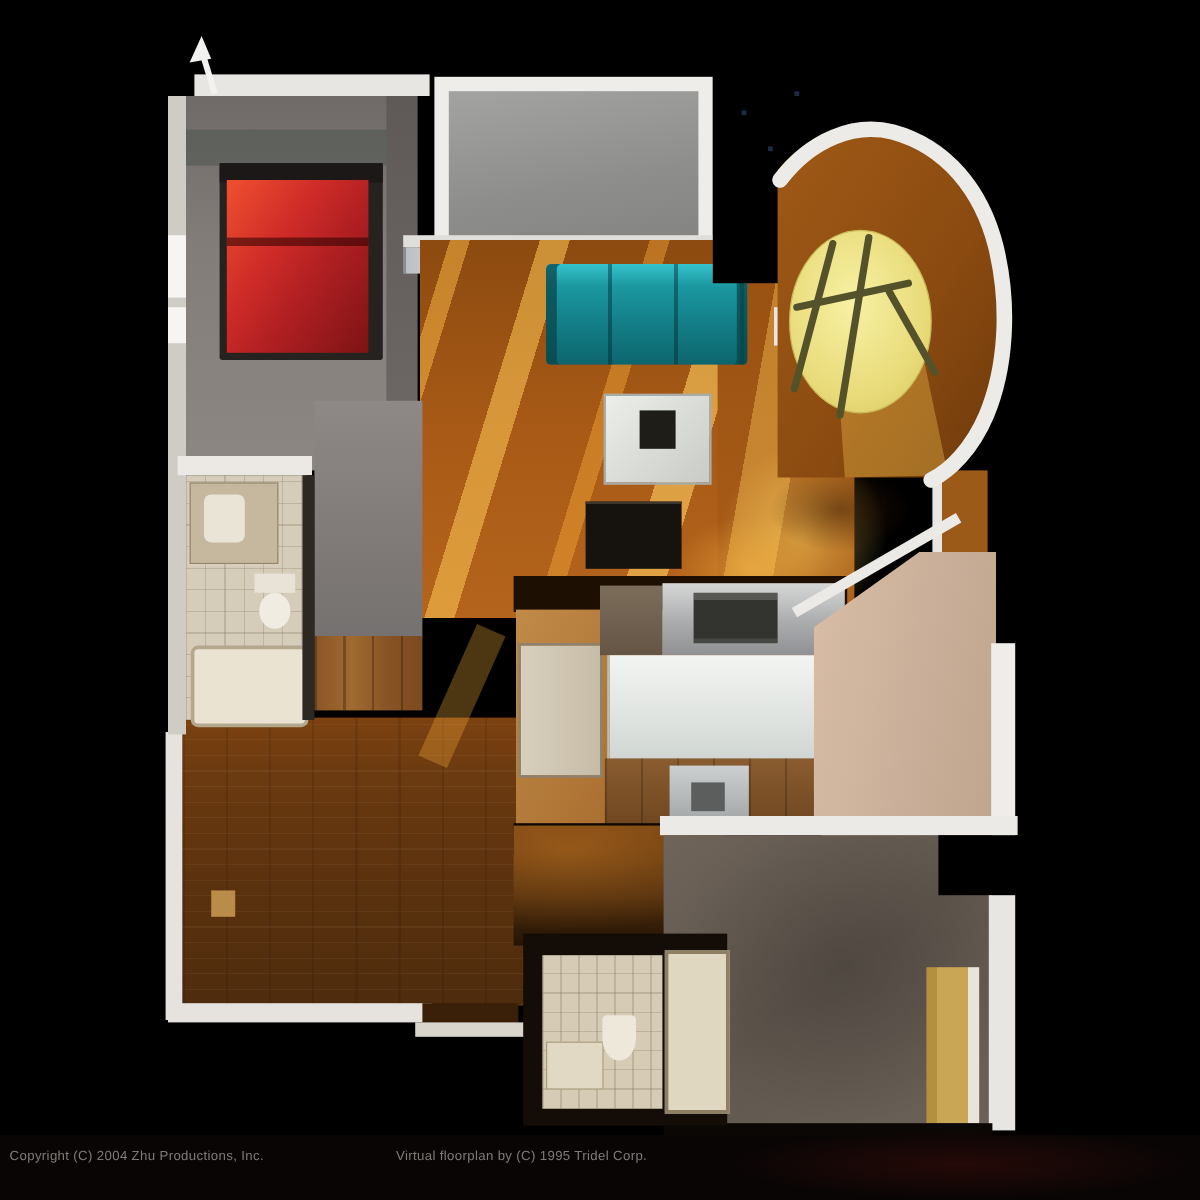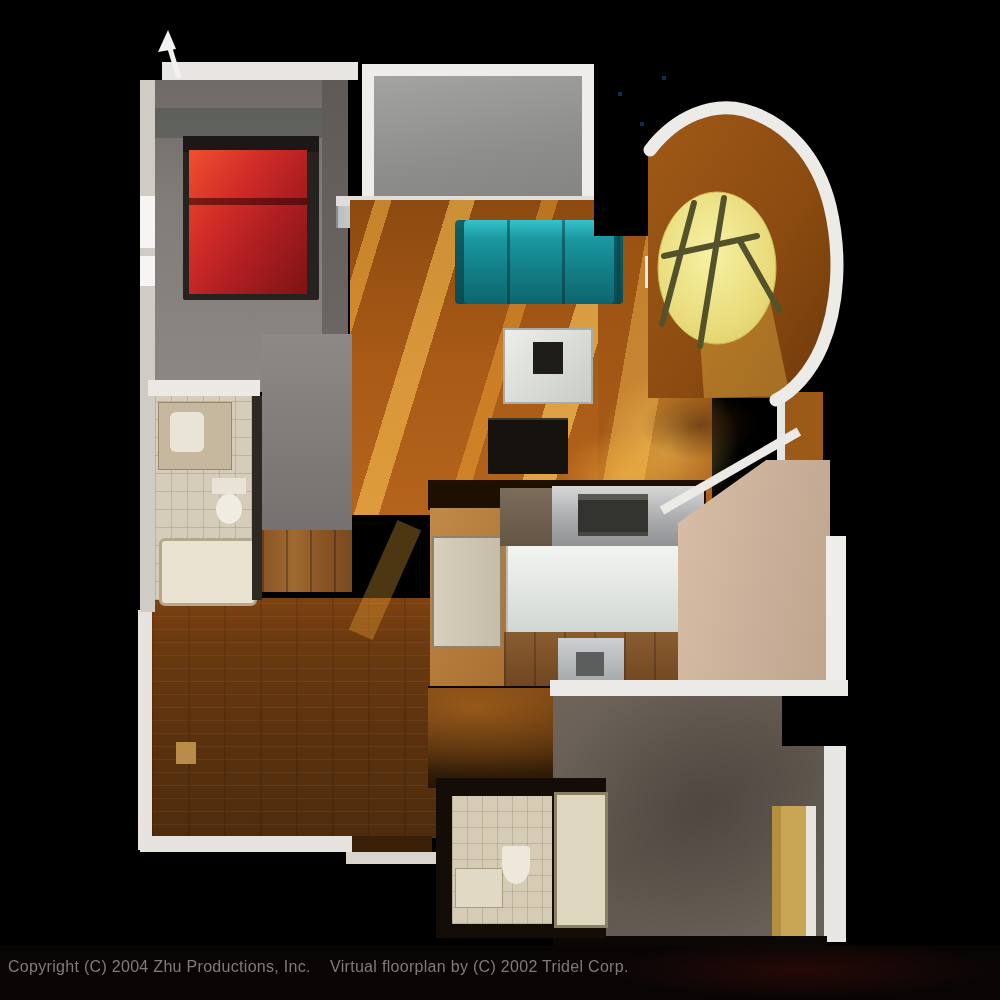--- a/index.html
+++ b/index.html
@@ -168,21 +168,21 @@
   .speck{width:4px;height:4px;background:#1a2a4a;}
   .s1{left:618px;top:92px;} .s2{left:640px;top:122px;} .s3{left:662px;top:76px;}
 
   
   .overlay-svg{left:0;top:0;width:1000px;height:1000px;pointer-events:none;}
 
   
   .footer-strip{left:0;top:946px;width:1000px;height:54px;background:#090505;}
   .footer-glow{left:600px;top:940px;width:400px;height:60px;
     background:radial-gradient(ellipse at center, rgba(70,15,10,.45), transparent 70%);}
-  .footer-text{top:958px;color:#8d8884;font-size:16px;letter-spacing:.3px;
+  .footer-text{top:958px;color:#8d8884;font-size:11px;letter-spacing:.3px;
     filter:blur(.4px);opacity:.9;white-space:nowrap;}
   .footer-left{left:8px;}
   .footer-right{left:330px;}
 </style>
 </head>
 <body>
 
 <div id="stage">
 
   <div class="a den-floor"></div>
@@ -305,14 +305,14 @@
 
     <g>
       <line x1="179" y1="78" x2="168" y2="42" stroke="#f2f2f0" stroke-width="5"></line>
       <path d="M168,30 L158,52 L176,49 Z" fill="#f2f2f0"></path>
     </g>
   </svg>
 
   <div class="a footer-strip"></div>
   <div class="a footer-glow"></div>
   <div class="a footer-text footer-left">Copyright (C) 2004 Zhu Productions, Inc.</div>
-  <div class="a footer-text footer-right">Virtual floorplan by (C) 2002 Tridel Corp.</div>
+  <div class="a footer-text footer-right">Virtual floorplan by (C) 1995 Tridel Corp.</div>
 </div>
 
 </body></html>

